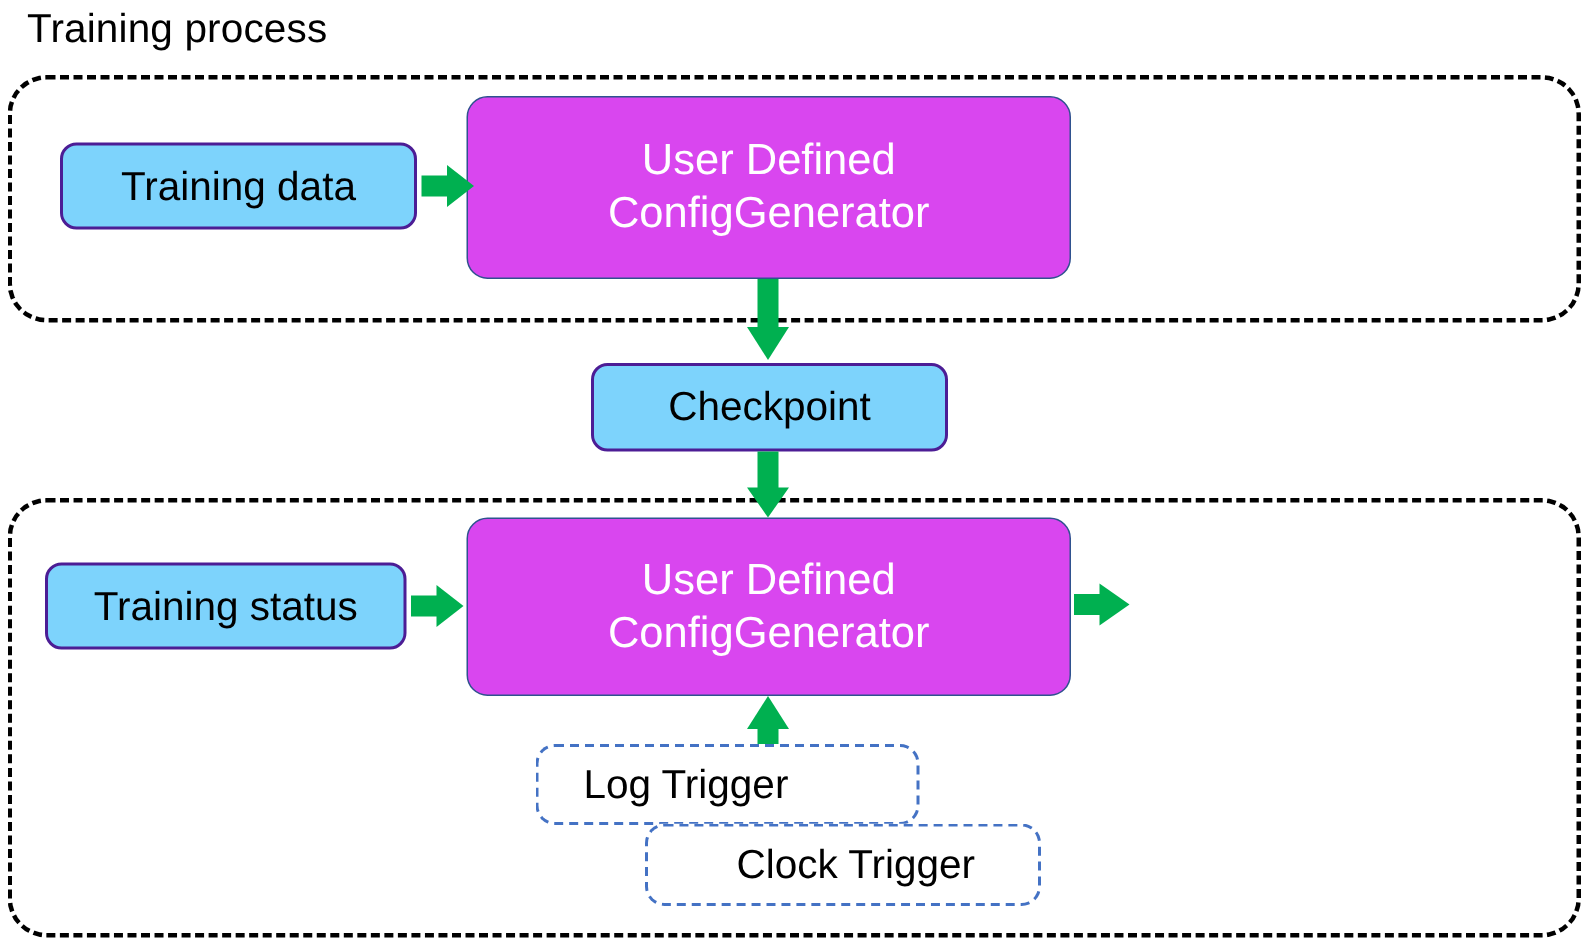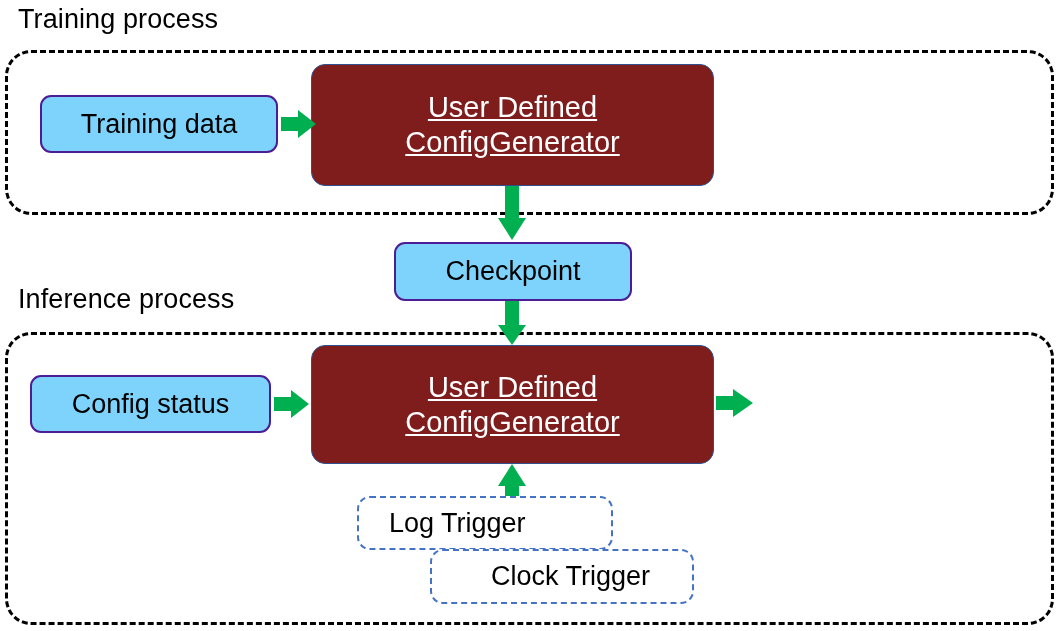--- a/index.html
+++ b/index.html
@@ -51,32 +51,31 @@
     color: #000000;
     font-size: 27px;
     line-height: 31px;
     white-space: nowrap;
   }
 
   
   .node-blue {
     position: absolute;
     box-sizing: border-box;
-    background: #7f1d1d;
+    background: #d946ef;
     border: 1.5px solid #2F528F;
     border-radius: 14px;
     display: flex;
     flex-direction: column;
     align-items: center;
     justify-content: center;
     color: #ffffff;
     font-size: 29px;
     line-height: 35px;
     white-space: nowrap;
-    text-decoration: underline;
   }
   .node-blue .line { display: block; }
 
   
   .node-trigger {
     position: absolute;
     box-sizing: border-box;
     background: #ffffff;
     border: 2.5px dashed #4472C4;
     border-radius: 13px;
@@ -114,26 +113,25 @@
 
   <div class="node-blue" style="left:311px; top:64px; width:403px; height:122px;">
     <span class="line">User Defined</span>
     <span class="line">ConfigGenerator</span>
   </div>
 
   <div class="node-box" style="left:394px; top:242px; width:238px; height:59px;justify-content:center;">
     <span>Checkpoint</span>
   </div>
 
-  <div class="group-caption" style="left:18px; top:284px;">Inference process</div>
 
   <div class="process-container" style="left:5px; top:332px; width:1049px; height:293px;"></div>
 
   <div class="node-box" style="left:30px; top:375px; width:241px; height:58px;">
-    <span>Config status</span>
+    <span>Training status</span>
   </div>
 
   <div class="node-blue" style="left:311px; top:345px; width:403px; height:119px;">
     <span class="line">User Defined</span>
     <span class="line">ConfigGenerator</span>
   </div>
 
 
   <div class="node-trigger align-right" style="left:430px; top:549px; width:264px; height:55px; z-index:4;">
     <span>Clock Trigger</span>

